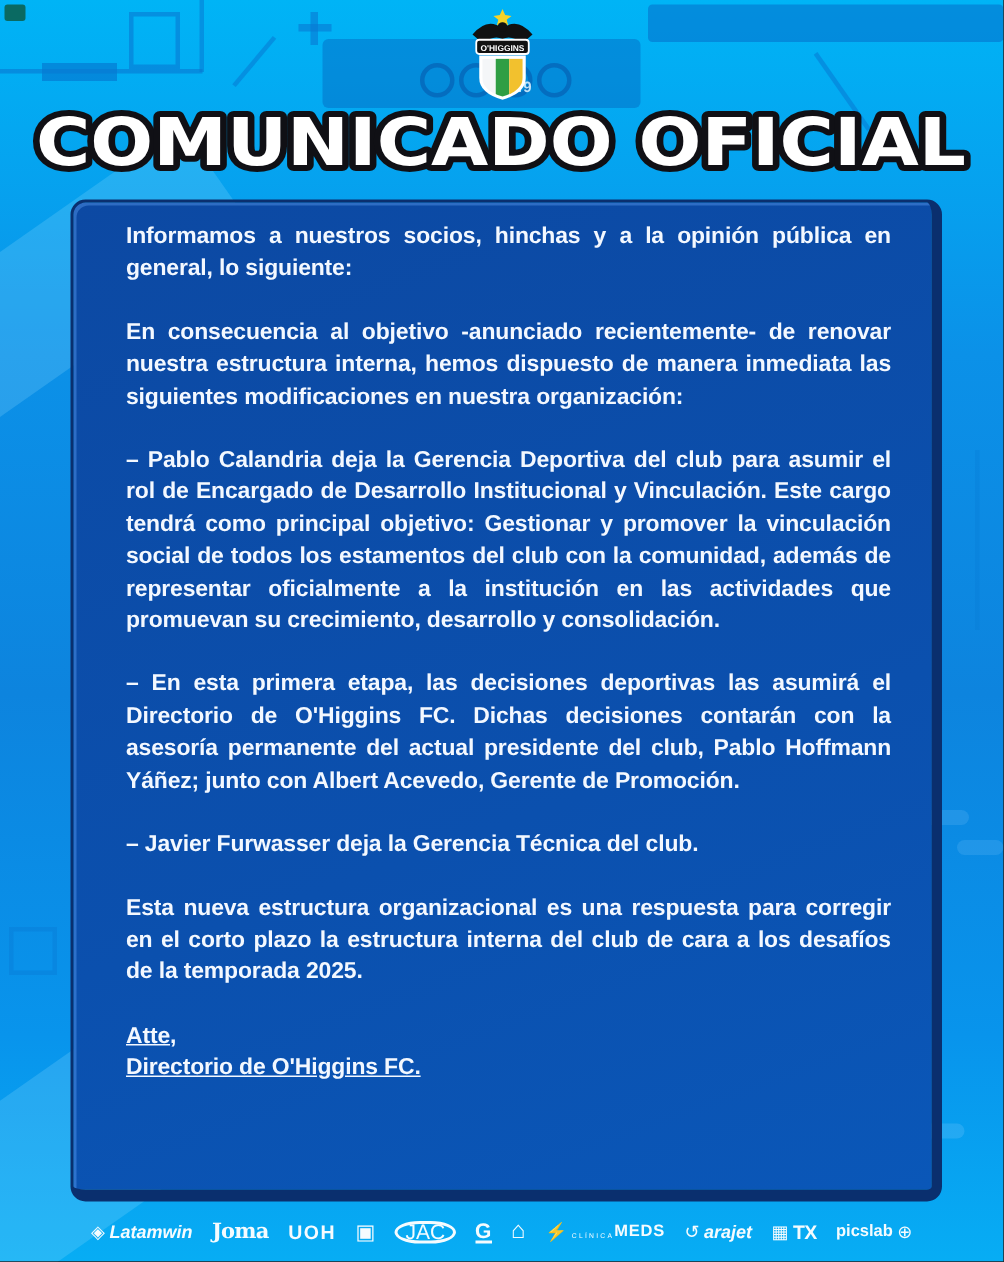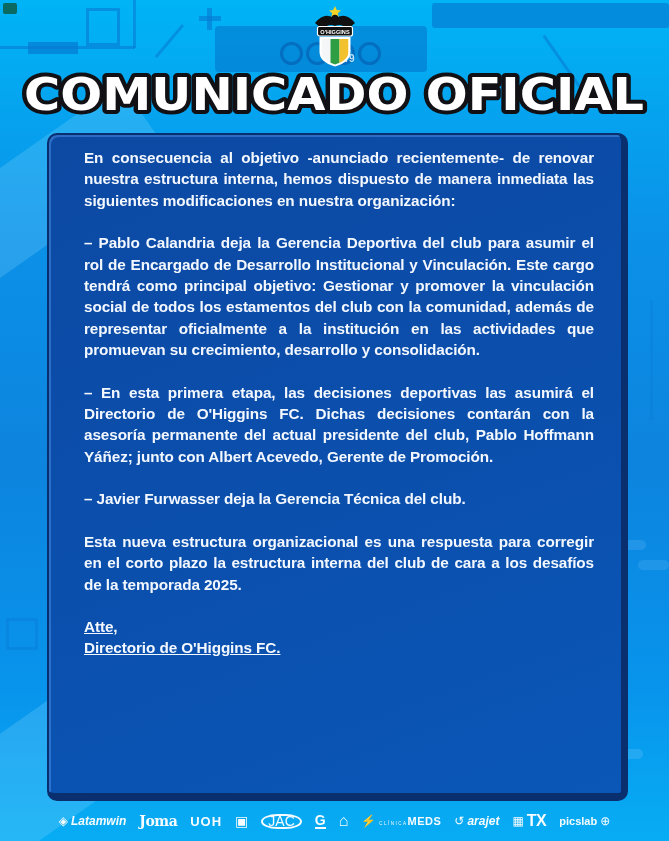--- a/index.html
+++ b/index.html
@@ -53,21 +53,21 @@
   .sp-ic{font-size:12px;line-height:1;}
   .lbl-latamwin{font-style:italic;font-weight:bold;font-size:12px;}
   .lbl-joma{font-weight:bold;font-size:14px;font-family:"DejaVu Serif",serif;letter-spacing:-0.5px;}
   .lbl-uoh{font-weight:bold;font-size:13px;letter-spacing:1px;}
   .oval{border:2px solid #fff;border-radius:50%/60%;padding:0 5px;font-size:14px;font-weight:normal;line-height:11px;}
   .g-under{font-weight:bold;font-size:14px;border-bottom:2px solid #fff;line-height:13px;}
   .meds{display:flex;flex-direction:row;align-items:flex-end;line-height:1;}
   .meds .sub{font-size:4.5px;letter-spacing:1.5px;}
   .meds .main{font-weight:bold;font-size:11px;letter-spacing:.5px;}
   .lbl-arajet{font-weight:bold;font-style:italic;font-size:12px;}
-  .lbl-tx{font-weight:bold;font-size:16px;letter-spacing:-0.5px;text-align:center;}
+  .lbl-tx{font-weight:bold;font-size:13px;letter-spacing:-0.5px;text-align:center;}
   .lbl-picslab{font-size:11px;font-weight:bold;}
 </style>
 </head>
 <body>
 
 <div class="canvas">
 
   <div class="deco teal-sq" style="left:3px;top:3px;width:14px;height:11px;"></div>
   <div class="deco sq-outline" style="left:86px;top:8px;width:28px;height:32px;"></div>
   <div class="deco plus-bar" style="left:199px;top:16px;width:22px;height:5px;"></div>
@@ -111,20 +111,21 @@
   </svg>
 
   <div class="title-wrap">
     <svg width="669" height="64" viewBox="0 0 669 64">
       <text x="334" y="48" text-anchor="middle" font-family="'DejaVu Sans',sans-serif" font-size="44" font-weight="900" fill="#ffffff" stroke="#101015" stroke-width="8" paint-order="stroke" stroke-linejoin="round" textLength="620" lengthAdjust="spacingAndGlyphs">COMUNICADO OFICIAL</text>
     </svg>
   </div>
 
   <div class="panel">
     <div class="panel-text">
+      <p>Informamos a nuestros socios, hinchas y a la opinión pública en general, lo siguiente:</p>
       <p>En consecuencia al objetivo -anunciado recientemente- de renovar nuestra estructura interna, hemos dispuesto de manera inmediata las siguientes modificaciones en nuestra organización:</p>
       <p>– Pablo Calandria deja la Gerencia Deportiva del club para asumir el rol de Encargado de Desarrollo Institucional y Vinculación. Este cargo tendrá como principal objetivo: Gestionar y promover la vinculación social de todos los estamentos del club con la comunidad, además de representar oficialmente a la institución en las actividades que promuevan su crecimiento, desarrollo y consolidación.</p>
       <p>– En esta primera etapa, las decisiones deportivas las asumirá el Directorio de O'Higgins FC. Dichas decisiones contarán con la asesoría permanente del actual presidente del club, Pablo Hoffmann Yáñez; junto con Albert Acevedo, Gerente de Promoción.</p>
       <p>– Javier Furwasser deja la Gerencia Técnica del club.</p>
       <p>Esta nueva estructura organizacional es una respuesta para corregir en el corto plazo la estructura interna del club de cara a los desafíos de la temporada 2025.</p>
       <div class="closing">
         <div>Atte,</div>
         <div>Directorio de O'Higgins FC.</div>
       </div>
     </div>

